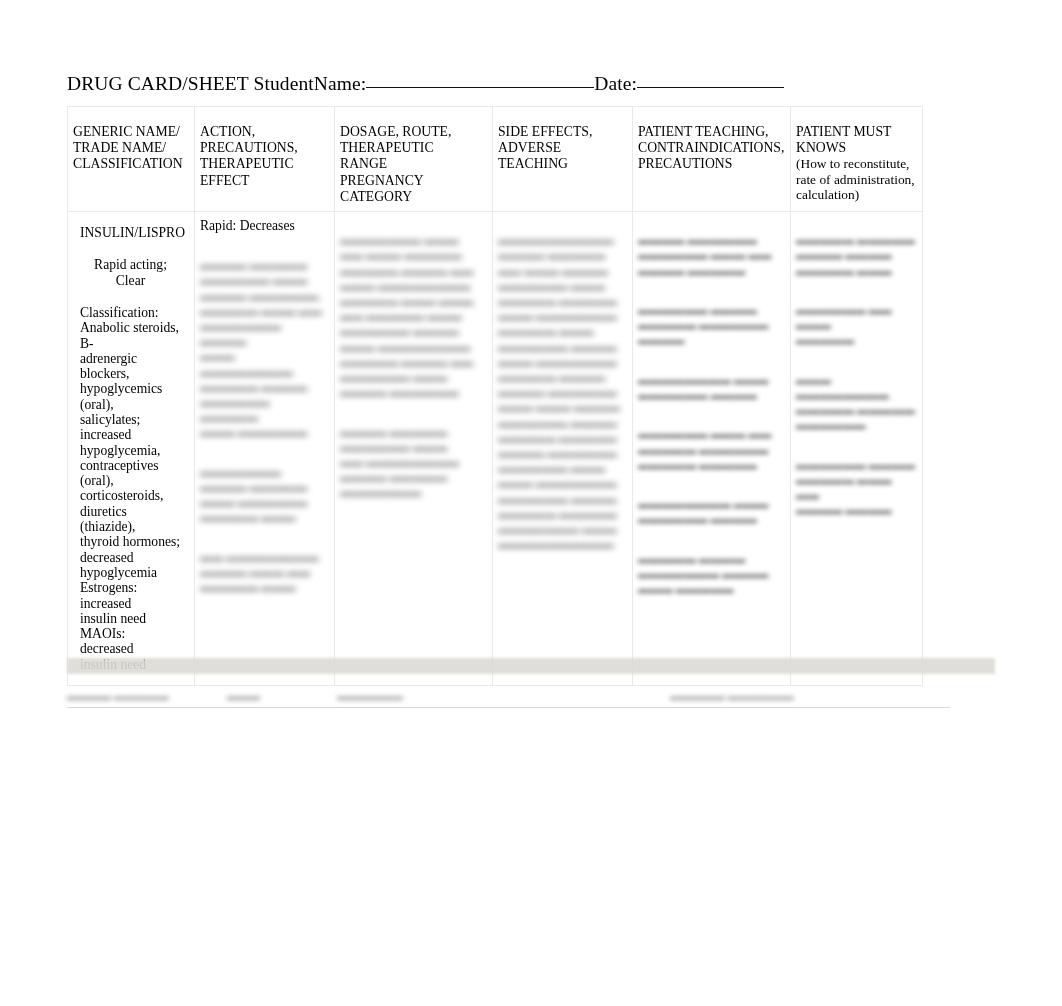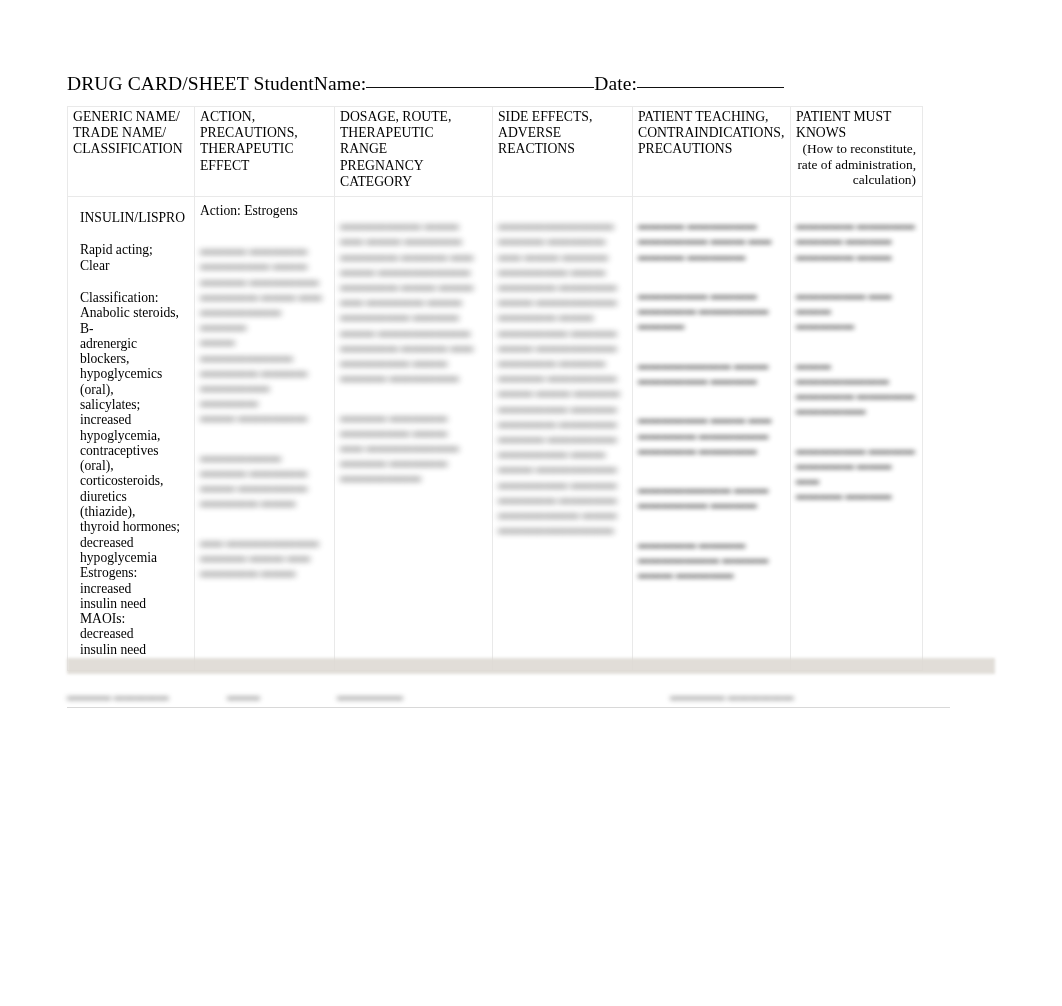--- a/index.html
+++ b/index.html
@@ -57,55 +57,54 @@
   }
   .drug-table td {
     vertical-align: top;
     border: 1px solid #e9e9e9;
     padding: 6px 6px 6px 5px;
     font-size: 13.6px;
     line-height: 16.2px;
   }
   .drug-table thead td {
     height: 72px;
-    padding-top: 2px;
+    padding-top: 17px;
   }
   .drug-table tbody td {
     height: 452px;
   }
   .col-1 { width: 127px; }
   .col-2 { width: 140px; }
   .col-3 { width: 158px; }
   .col-4 { width: 140px; }
   .col-5 { width: 158px; }
   .col-6 { width: 132px; }
 
   .hdr {
     font-size: 13.7px;
     line-height: 16.2px;
     white-space: pre-line;
   }
   .hdr-note {
     font-size: 13.4px;
     line-height: 15.4px;
     white-space: pre-line;
-    text-align: right;
   }
 
   
   .c1-body {
     font-size: 13.6px;
     line-height: 15.3px;
   }
   .c1-body p {
     margin: 7px;
     white-space: pre-line;
   }
   .c1-drug      { margin-bottom: 17px !important; }
-  .c1-form      { margin-bottom: 17px !important; }
+  .c1-form      { margin-bottom: 17px !important; text-align: center; }
   .c1-class     { }
 
   
   .blur-block {
     filter: blur(3.1px);
     opacity: 0.62;
     font-size: 11.6px;
     line-height: 15.2px;
     color: #3b3b3b;
     white-space: pre-line;
@@ -198,21 +197,21 @@
         <td>
           <div class="hdr">DOSAGE,  ROUTE,
 THERAPEUTIC
 RANGE
 PREGNANCY
 CATEGORY</div>
         </td>
         <td>
           <div class="hdr">SIDE EFFECTS,
 ADVERSE
-REACTIONS</div>
+TEACHING</div>
         </td>
         <td>
           <div class="hdr">PATIENT TEACHING,
 CONTRAINDICATIONS,
 PRECAUTIONS</div>
         </td>
         <td>
           <div class="hdr">PATIENT MUST
 KNOWS</div>
           <div class="hdr-note">(How to reconstitute,
@@ -242,21 +241,21 @@
 decreased
 hypoglycemia
 Estrogens: increased
 insulin need
 MAOIs: decreased
 insulin need</p>
           </div>
         </td>
 
         <td>
-          <div class="blur-action">Action:  Estrogens</div>
+          <div class="blur-action">Rapid:  Decreases</div>
           <div class="blur-block">
             <p>▬▬▬▬ ▬▬▬▬▬
 ▬▬▬▬▬▬ ▬▬▬
 ▬▬▬▬ ▬▬▬▬▬▬
 ▬▬▬▬▬ ▬▬▬ ▬▬
 ▬▬▬▬▬▬▬ ▬▬▬▬
 ▬▬▬ ▬▬▬▬▬▬▬▬
 ▬▬▬▬▬ ▬▬▬▬
 ▬▬▬▬▬▬ ▬▬▬▬▬
 ▬▬▬ ▬▬▬▬▬▬</p>

